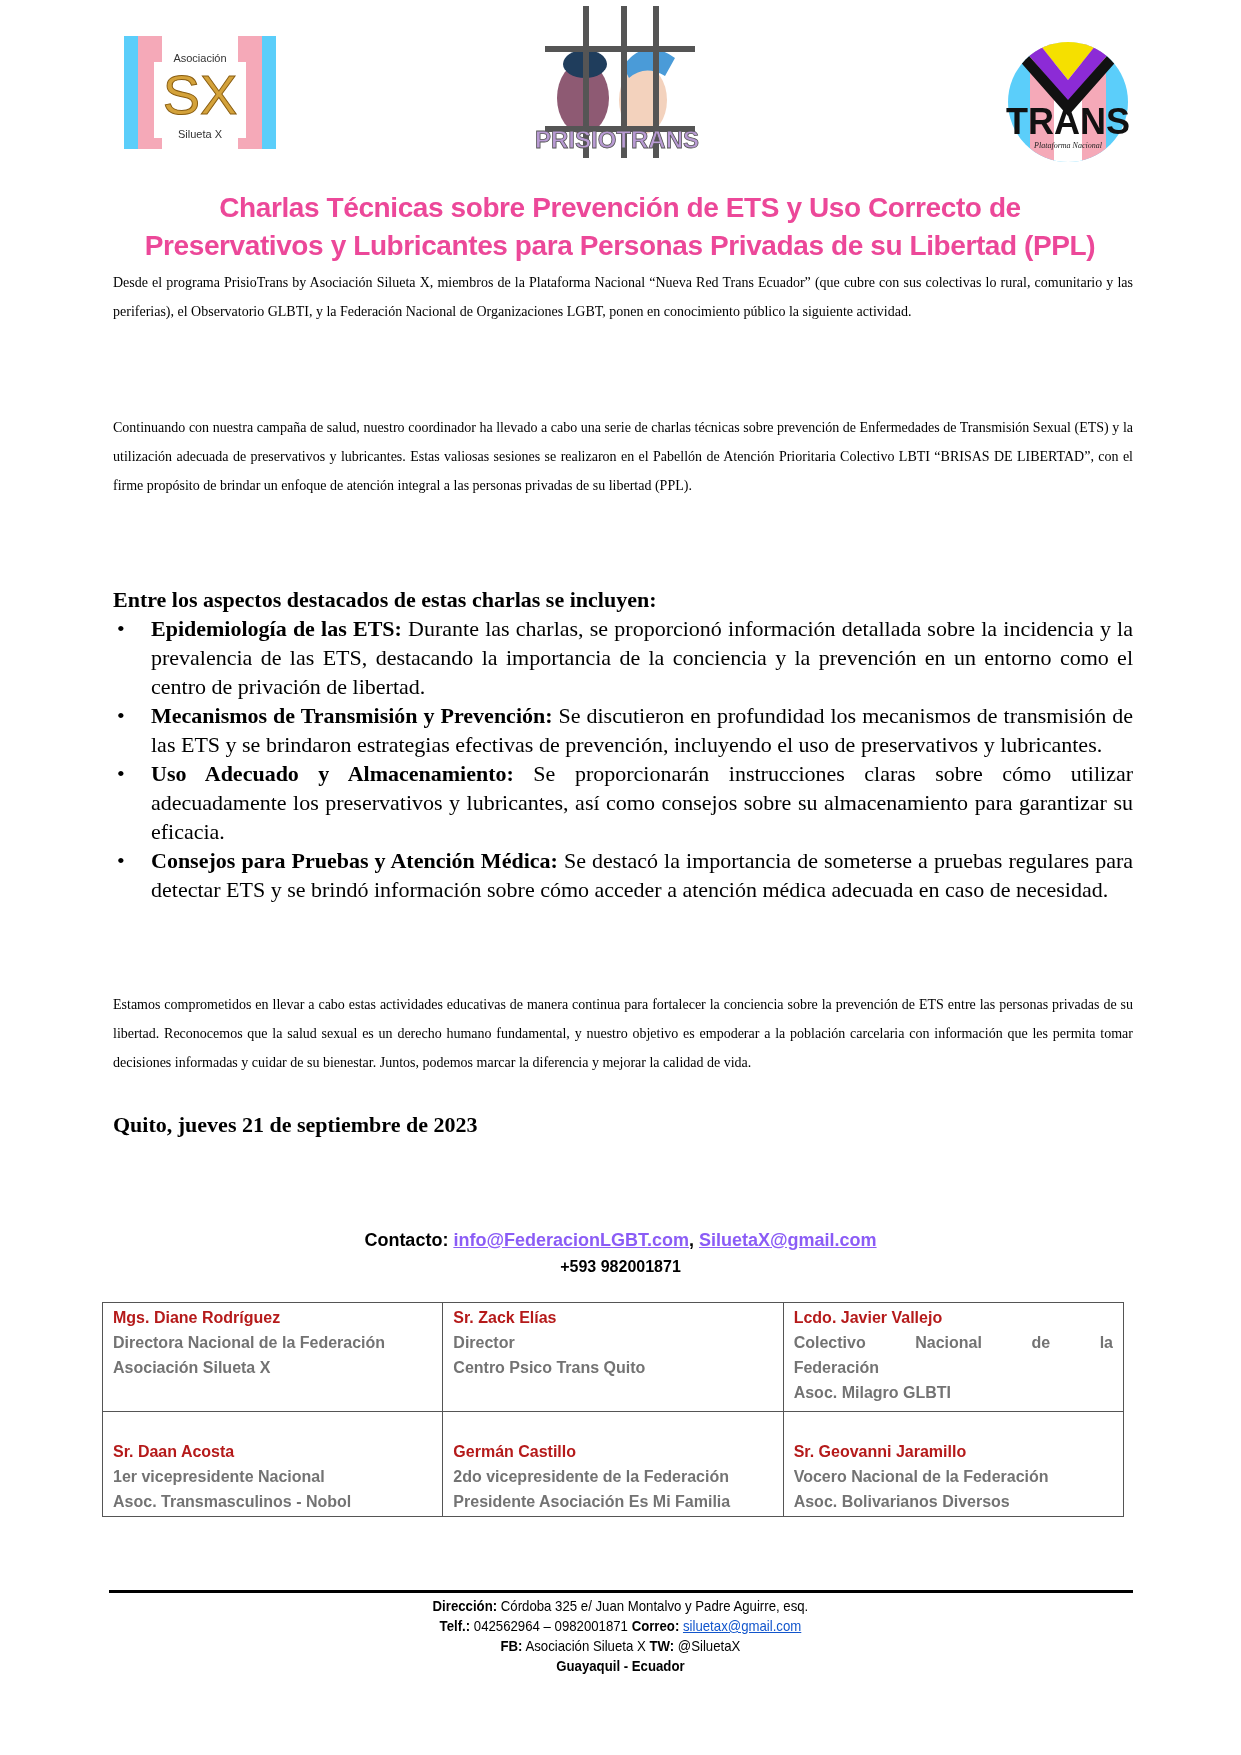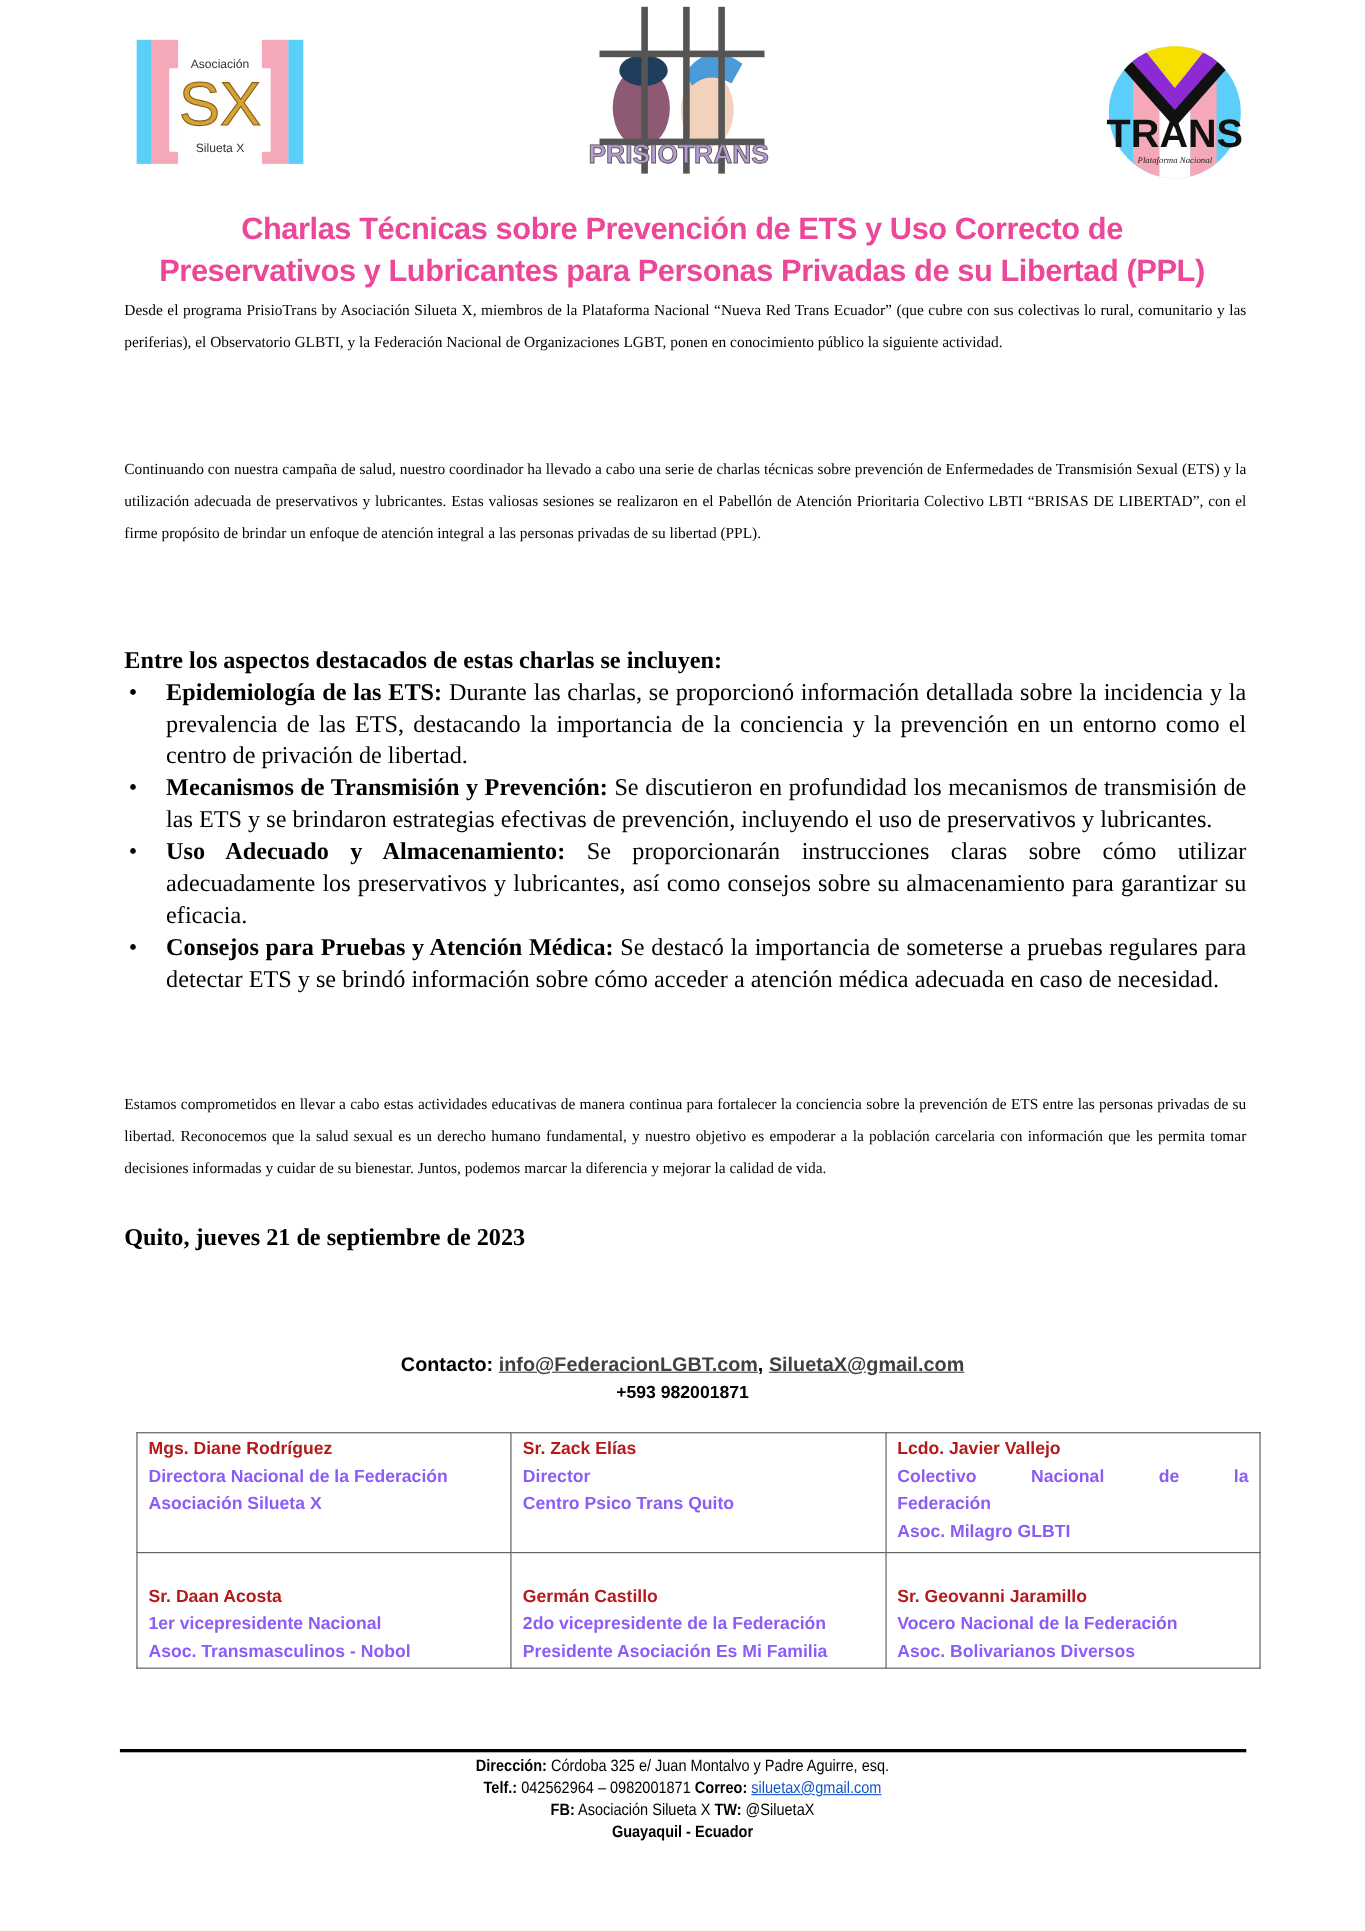--- a/index.html
+++ b/index.html
@@ -12,28 +12,28 @@
   .p1 { top: 268px; }
   .p2 { top: 413px; }
   .list-heading { position: absolute; left: 113px; top: 585px; font-weight: bold; font-size: 22px; line-height: 29px; }
   .bullets { position: absolute; left: 113px; top: 614px; width: 1020px; margin: 0; padding: 0; list-style: none; }
   .bullets li { position: relative; padding-left: 38px; font-size: 22px; line-height: 29px; text-align: justify; margin-bottom: 0; }
   .bullets li .dot { position: absolute; left: 4px; top: 0; }
   .bullets li b { font-weight: bold; }
   .p3 { top: 990px; }
   .date { position: absolute; left: 113px; top: 1110px; font-weight: bold; font-size: 22px; line-height: 29px; }
   .contact { position: absolute; left: 0; width: 1241px; top: 1227px; text-align: center; font-family: "Liberation Sans", sans-serif; font-weight: bold; font-size: 18px; line-height: 26px; }
-  .contact a { color: #404040; text-decoration: underline; text-align: center; }
+  .contact a { color: #8b5cf6; text-decoration: underline; text-align: center; }
   .phone { position: absolute; left: 0; width: 1241px; top: 1256px; text-align: center; font-family: "Liberation Sans", sans-serif; font-weight: bold; font-size: 16px; line-height: 22px; }
-  table.sig { position: absolute; left: 124px; top: 1302px; width: 1022px; border-collapse: collapse; font-family: "Liberation Sans", sans-serif; font-weight: bold; font-size: 16px; line-height: 25px; }
+  table.sig { position: absolute; left: 102px; top: 1302px; width: 1022px; border-collapse: collapse; font-family: "Liberation Sans", sans-serif; font-weight: bold; font-size: 16px; line-height: 25px; }
   table.sig td { border: 1.5px solid #555; vertical-align: top; padding: 2px 10px 2px 10px; width: 33.3%; }
   table.sig tr.r1 td { height: 104px; }
   table.sig tr.r2 td { vertical-align: bottom; height: 100px; }
   .sig-name { color: #b51a1a; display: block; }
-  .sig-line { display: block; color: #8b5cf6; }
+  .sig-line { display: block; color: #737373; }
   .justified { text-align: justify; text-align-last: justify; }
   .footer-rule { position: absolute; left: 109px; top: 1590px; width: 1024px; height: 3px; background: #000; }
   .footer { position: absolute; left: 0; width: 1241px; top: 1596px; text-align: center; font-family: "Liberation Sans", sans-serif; font-size: 15px; line-height: 20px; transform: scaleX(0.88); transform-origin: 620px 0; }
   .footer b { font-weight: bold; }
   .footer a { color: #1155cc; text-decoration: underline; }
 </style>
 </head>
 <body>
 
 <div class="logo-sx">

